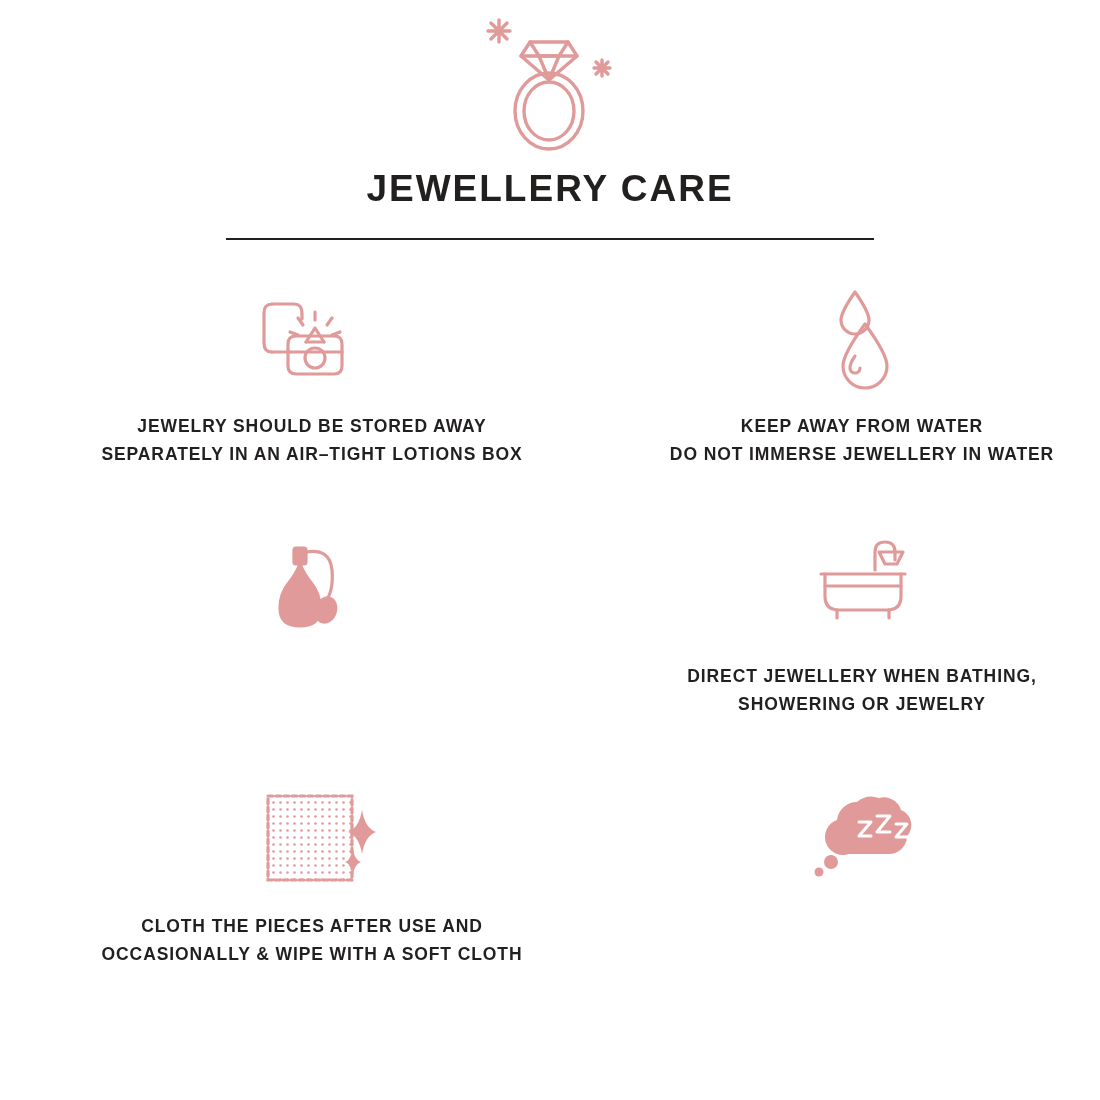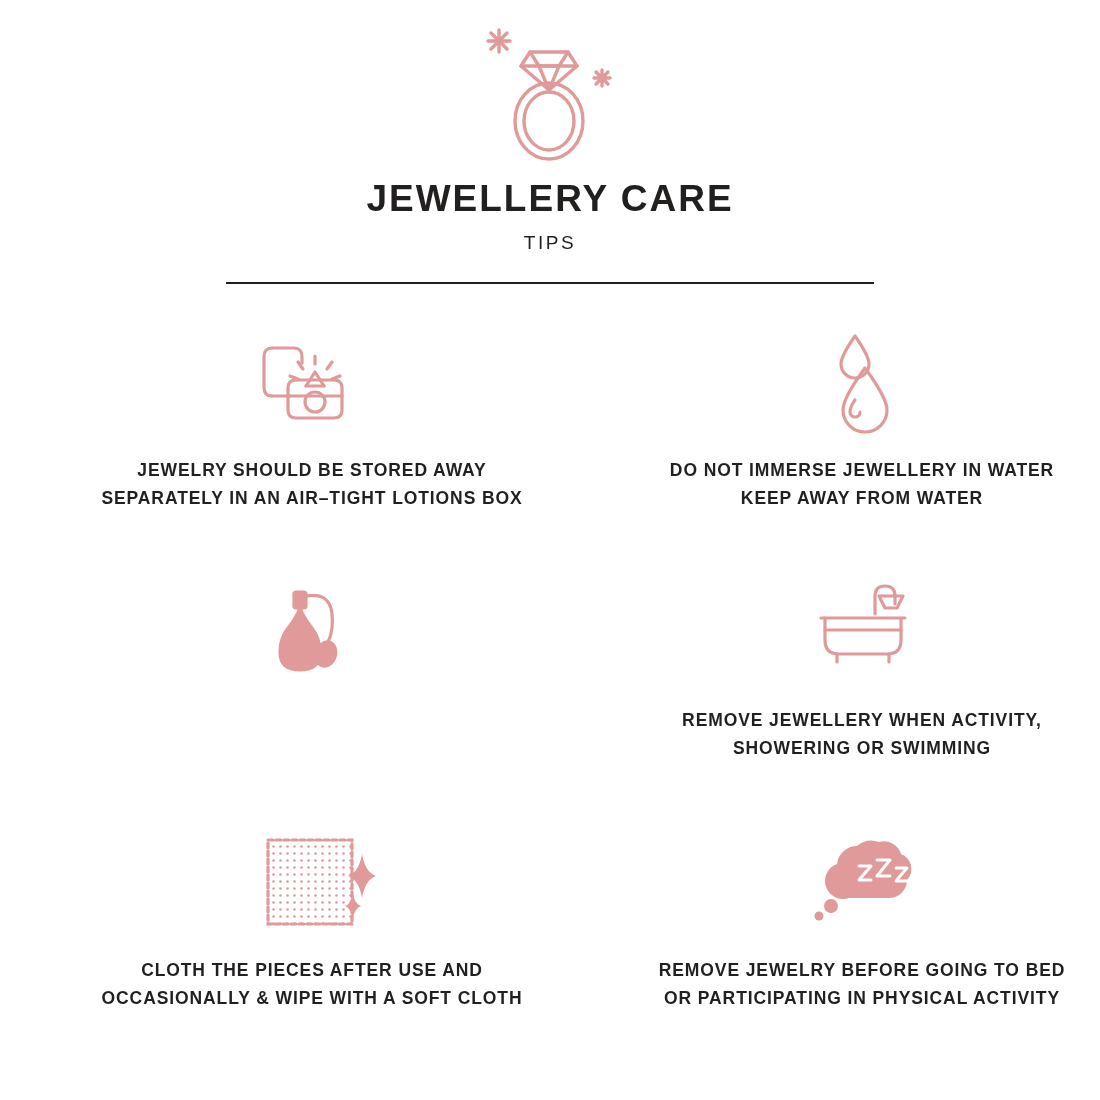--- a/index.html
+++ b/index.html
@@ -17,21 +17,21 @@
 
   .page {
     position: relative;
     width: 1100px;
     height: 1100px;
     box-sizing: border-box;
   }
 
   
   .header {
-    padding-top: 18px;
+    padding-top: 8px;
     text-align: center;
   }
   .hero-icon {
     display: block;
     margin: 0 auto;
     width: 170px;
     height: 150px;
   }
   .title {
     font-size: 37px;
@@ -110,21 +110,20 @@
         <path d="M56 48 L112 48"></path>
         <path d="M65 34 L74 48 L84 72 L94 48 L103 34"></path>
         <path d="M74 48 L94 48"></path>
 
         <path d="M34 12 L34 34 M23 23 L45 23 M26 15 L42 31 M42 15 L26 31"></path>
         <path d="M137 52 L137 68 M129 60 L145 60 M131 54 L143 66 M143 54 L131 66"></path>
       </g>
     </svg>
 
     <div class="title">JEWELLERY CARE</div>
-    <div class="subtitle">TIPS</div>
     <div class="divider"></div>
   </div>
 
   <div class="tips-grid">
 
     <div class="tip">
       <div class="tip-icon">
         <svg width="120" height="110" viewBox="0 0 120 110">
           <g fill="none" stroke="#e09a99" stroke-width="3.2" stroke-linecap="round" stroke-linejoin="round">
 
@@ -160,22 +159,22 @@
 
             <path d="M48 12 q-14 20 -14 28 a14 14 0 0 0 28 0 q0 -8 -14 -28 z"></path>
 
             <path d="M58 44 q-22 30 -22 42 a22 22 0 0 0 44 0 q0 -12 -22 -42 z"></path>
 
             <path d="M48 76 q-5 7 -5 12 a5 5 0 0 0 10 0"></path>
           </g>
         </svg>
       </div>
       <div class="tip-text">
+        <span class="line">KEEP AWAY FROM WATER</span>
         <span class="line">DO NOT IMMERSE JEWELLERY IN WATER</span>
-        <span class="line">KEEP AWAY FROM WATER</span>
       </div>
     </div>
 
     <div class="tip">
       <div class="tip-icon">
         <svg width="120" height="110" viewBox="0 0 120 110">
           <g fill="#e09a99" stroke="#e09a99" stroke-width="3.2" stroke-linecap="round" stroke-linejoin="round">
 
             <path d="M48 34 q-4 10 -12 20 q-8 10 -8 24 q0 18 20 18 q20 0 20 -18 q0 -14 -8 -24 q-8 -10 -12 -20 z"></path>
 
@@ -204,22 +203,22 @@
 
             <path d="M28 44 l0 22 q0 14 14 14 l48 0 q14 0 14 -14 l0 -22"></path>
 
             <path d="M28 56 l76 0"></path>
 
             <path d="M40 80 l0 8 M92 80 l0 8"></path>
           </g>
         </svg>
       </div>
       <div class="tip-text">
-        <span class="line">REMOVE JEWELLERY WHEN ACTIVITY,</span>
-        <span class="line">SHOWERING OR SWIMMING</span>
+        <span class="line">DIRECT JEWELLERY WHEN BATHING,</span>
+        <span class="line">SHOWERING OR JEWELRY</span>
       </div>
     </div>
 
     <div class="tip">
       <div class="tip-icon">
         <svg width="140" height="115" viewBox="0 0 140 115">
           <defs>
             <pattern id="clothdots" width="7" height="7" patternUnits="userSpaceOnUse">
               <circle cx="3.5" cy="3.5" r="1.3" fill="#e09a99"></circle>
             </pattern>
@@ -259,20 +258,16 @@
             <circle cx="22" cy="92" r="4.5"></circle>
           </g>
           <g fill="none" stroke="#ffffff" stroke-width="3" stroke-linecap="round" stroke-linejoin="round">
 
             <path d="M62 42 l12 0 l-12 14 l12 0"></path>
             <path d="M80 36 l13 0 l-13 16 l13 0"></path>
             <path d="M99 44 l11 0 l-11 13 l11 0"></path>
           </g>
         </svg>
       </div>
-      <div class="tip-text">
-        <span class="line">REMOVE JEWELRY BEFORE GOING TO BED</span>
-        <span class="line">OR PARTICIPATING IN PHYSICAL ACTIVITY</span>
-      </div>
     </div>
 
   </div>
 </div>
 
 </body></html>

